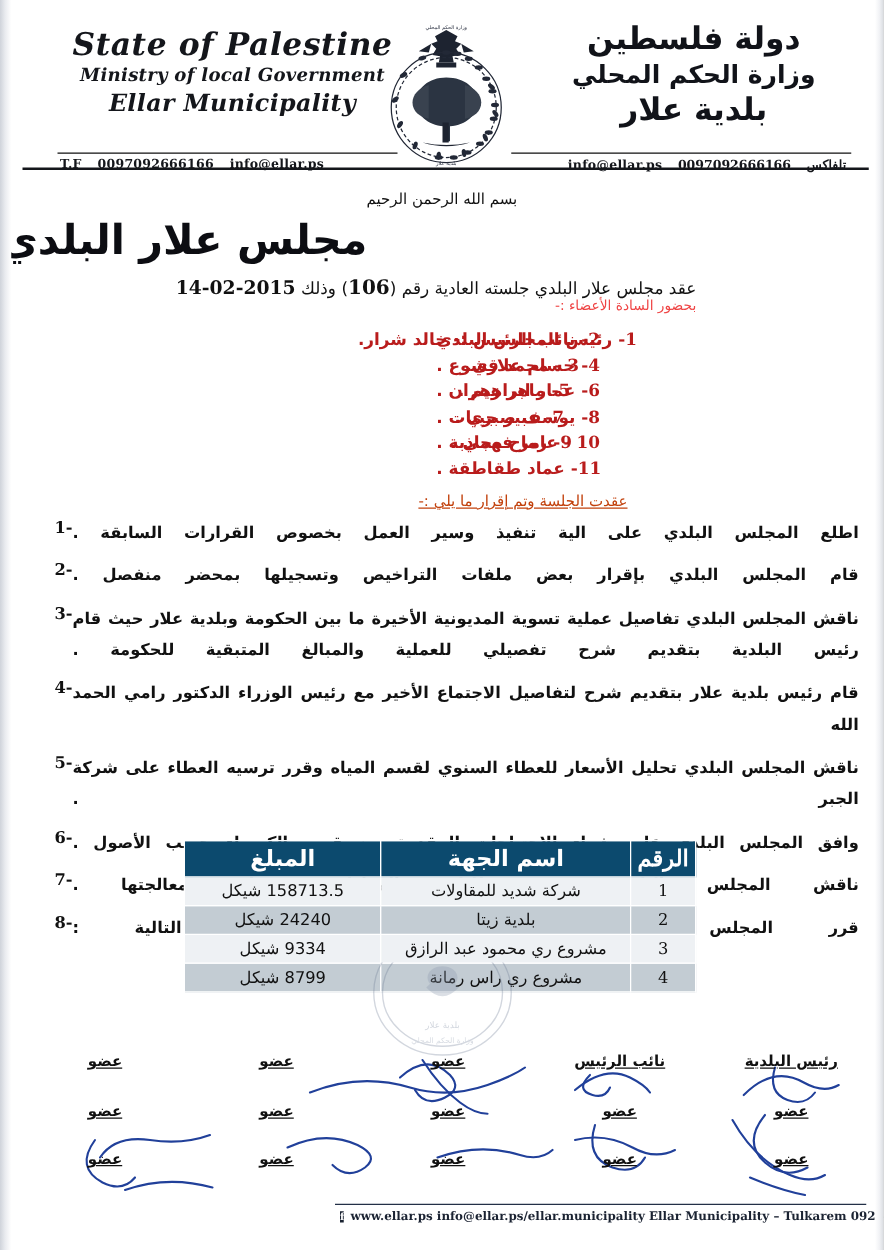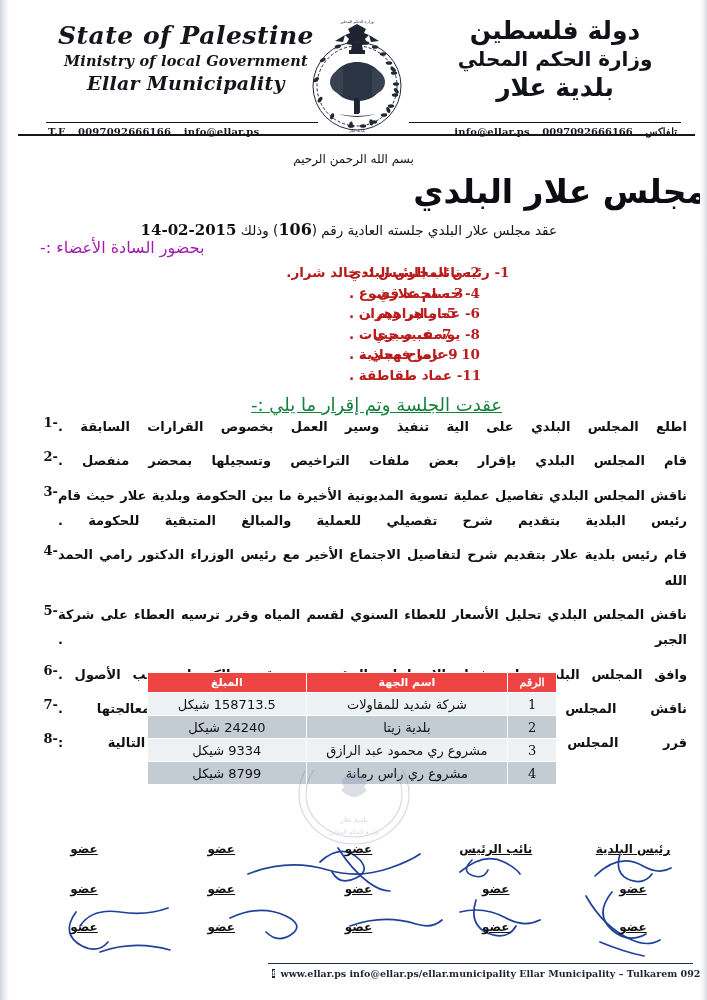--- a/index.html
+++ b/index.html
@@ -126,21 +126,21 @@
     position: absolute;
     top: 152px; left: 0; right: 0;
     text-align: center;
     direction: rtl;
     font-size: 12px;
     color: #111;
   }
   .doc-title {
     position: absolute;
     top: 172px; left: 0; right: 0;
-    text-align: right;
+    text-align: left;
     direction: rtl;
     font-size: 33px;
     font-weight: 700;
     color: #0c0d12;
     letter-spacing: 0px;
   }
   .session-line {
     position: absolute;
     top: 218px; left: 40px; right: 150px;
     text-align: right;
@@ -155,24 +155,24 @@
     font-weight: 700;
   }
   .session-line .date {
     font-family: "DejaVu Serif","Liberation Serif",serif;
     font-size: 15px;
     font-weight: 700;
   }
   .attend-line {
     position: absolute;
     top: 238px; left: 40px; right: 150px;
-    text-align: left;
-    direction: rtl;
-    font-size: 16px;
-    color: #a21caf;
+    text-align: right;
+    direction: rtl;
+    font-size: 11px;
+    color: #ef4444;
   }
 
   
   .members {
     position: absolute;
     top: 262px; left: 30px; right: 18px;
     height: 120px;
   }
   .mem-col {
     position: absolute;
@@ -188,22 +188,22 @@
   .mem-col .idx {
     font-family: "DejaVu Serif","Liberation Serif",serif;
     font-weight: 700;
   }
 
   
   .decisions-intro {
     position: absolute;
     top: 394px; right: 205px;
     direction: rtl;
-    font-size: 18px;
-    color: #15803d;
+    font-size: 12px;
+    color: #c2410c;
     text-decoration: underline;
     white-space: nowrap;
   }
   .dec-list {
     position: absolute;
     top: 414px; left: 24px; right: 20px;
   }
   .dec-item {
     display: flex;
     flex-direction: row-reverse;
@@ -236,24 +236,24 @@
     position: absolute;
     top: 672px;
     left: 147px;
     width: 410px;
     border-collapse: collapse;
     direction: rtl;
     font-size: 12.5px;
     color: #111;
   }
   .pay-table th {
-    background: #ef4444;
+    background: #0c4a6e;
     color: #ffffff;
     font-weight: 700;
-    font-size: 11px;
+    font-size: 18px;
     padding: 3px 5px;
     border: 1px solid #ffffff;
     text-align: center;
   }
   .pay-table td {
     padding: 2px 6px;
     border: 1px solid #ffffff;
     font-size: 13px;
     height: 18px;
   }

